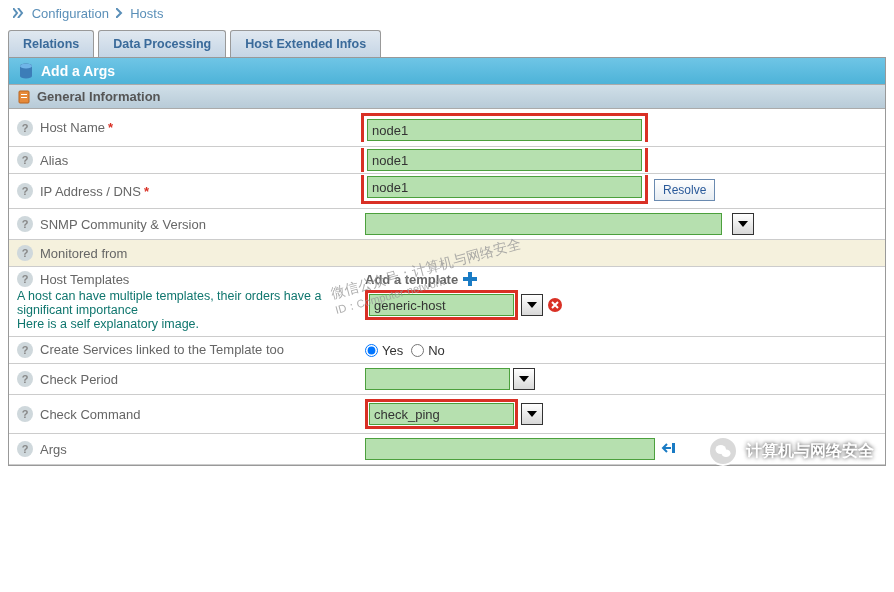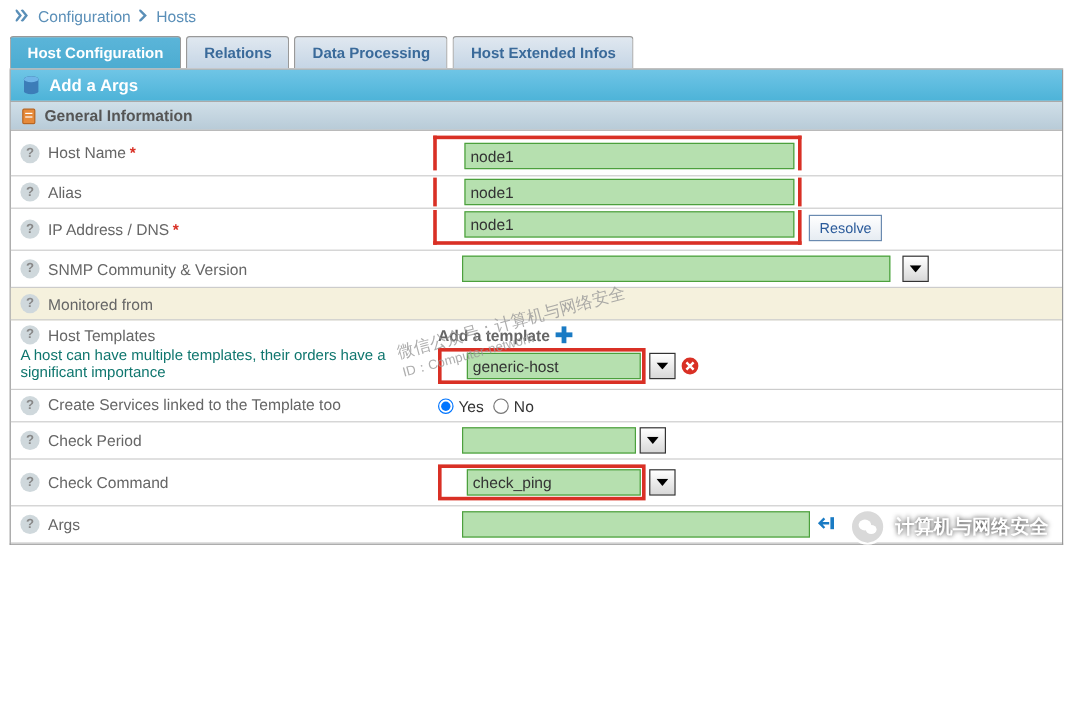--- a/index.html
+++ b/index.html
@@ -14,21 +14,21 @@
 .panel-title { background: linear-gradient(to bottom, #6fc5e6 0%, #4db3d8 100%); color: #fff; font-weight: bold; padding: 5px 10px; display: flex; align-items: center; font-size: 14px; }
 .panel-title .db-icon { width: 14px; height: 16px; margin-right: 8px; display: inline-block; }
 .section-header { background: linear-gradient(to bottom, #d0dfe8 0%, #b8cbd8 100%); padding: 4px 8px; font-weight: bold; color: #555; border-top: 1px solid #aaa; border-bottom: 1px solid #aaa; display: flex; align-items: center; }
 .section-header .sh-icon { width: 14px; height: 14px; margin-right: 6px; display: inline-block; }
 .row { display: flex; align-items: stretch; border-bottom: 1px solid #ccc; }
 .row.alt { background: #f5f1dd; }
 .row .label-cell { flex: 0 0 350px; padding: 5px 8px; display: flex; align-items: center; color: #666; }
 .row .value-cell { flex: 1; padding: 4px 6px; display: flex; align-items: center; flex-wrap: wrap; }
 .help-icon { width: 16px; height: 16px; border-radius: 50%; background: #cfd8dc; color: #888; display: inline-flex; align-items: center; justify-content: center; font-size: 11px; font-weight: bold; margin-right: 7px; flex-shrink: 0; }
 .req { color: #d93025; font-weight: bold; margin-left: 3px; }
-.txt-input { background: #b6e0af; border: 1px solid #4ca03d; padding: 2px 4px; height: 22px; font-size: 13px; color: #333; margin-left: 20px; }
+.txt-input { background: #b6e0af; border: 1px solid #4ca03d; padding: 2px 4px; height: 22px; font-size: 13px; color: #333; }
 .txt-input.w275 { width: 275px; }
 .txt-input.w360 { width: 357px; }
 .txt-input.w145 { width: 145px; }
 .hl { border: 3px solid #d93025; padding: 1px; display: inline-block; }
 .hlg { border: 3px solid #d93025; padding: 3px; display: inline-block; }
 .btn { background: linear-gradient(to bottom,#fff,#e6ecf2); border: 1px solid #6a8ab0; color: #2a5a9a; padding: 2px 8px; font-size: 12px; margin-left: 6px; cursor: pointer; height: 22px; }
 .dd { background: linear-gradient(to bottom,#fff,#d8d8d8); border: 1px solid #333; width: 22px; height: 22px; display: inline-flex; align-items: center; justify-content: center; cursor: pointer; margin-left: 3px; }
 .dd svg { width: 10px; height: 6px; }
 .plus-icon { width: 16px; height: 16px; display: inline-block; margin-left: 4px; cursor: pointer; }
 .del-icon { width: 16px; height: 16px; display: inline-block; margin-left: 4px; cursor: pointer; }
@@ -52,21 +52,20 @@
   <a>Configuration</a>
   <span class="arrow">
     <svg width="8" height="10" viewBox="0 0 8 10">
         <path d="M0 0 L5 5 L0 10" stroke="#5a8fb8" stroke-width="2" fill="none"></path>
       </svg>
   </span>
   <a>Hosts</a>
 </div>
 
 <div class="tabs">
-  <div class="tab active">Host Configuration</div>
   <div class="tab">Relations</div>
   <div class="tab">Data Processing</div>
   <div class="tab">Host Extended Infos</div>
 </div>
 
 <div class="panel">
   <div class="panel-title">
     <span class="db-icon">
       <svg width="14" height="16" viewBox="0 0 14 16">
           <ellipse cx="7" cy="3" rx="6" ry="2.5" fill="#2c5e8c"></ellipse>
@@ -150,20 +149,21 @@
   </div>
 
   <div class="row">
     <div class="label-cell" style="display:block;padding-top:4px;">
       <div style="display:flex;align-items:center;">
         <span class="help-icon">?</span>
         <span>Host Templates</span>
       </div>
       <div class="multi-line" style="margin-top:2px;">
         <div class="sub">A host can have multiple templates, their orders have a significant importance</div>
+        <div class="sub">Here is a self explanatory image.</div>
       </div>
     </div>
     <div class="value-cell" style="display:block;">
       <div style="display:flex;align-items:center;margin-bottom:3px;">
         <span style="color:#666;font-weight:bold;">Add a template</span>
         <span class="plus-icon">
           <svg width="16" height="16" viewBox="0 0 16 16">
               <rect x="6" y="1" width="4" height="14" fill="#1a7bc4"></rect>
               <rect x="1" y="6" width="14" height="4" fill="#1a7bc4"></rect>
             </svg>

